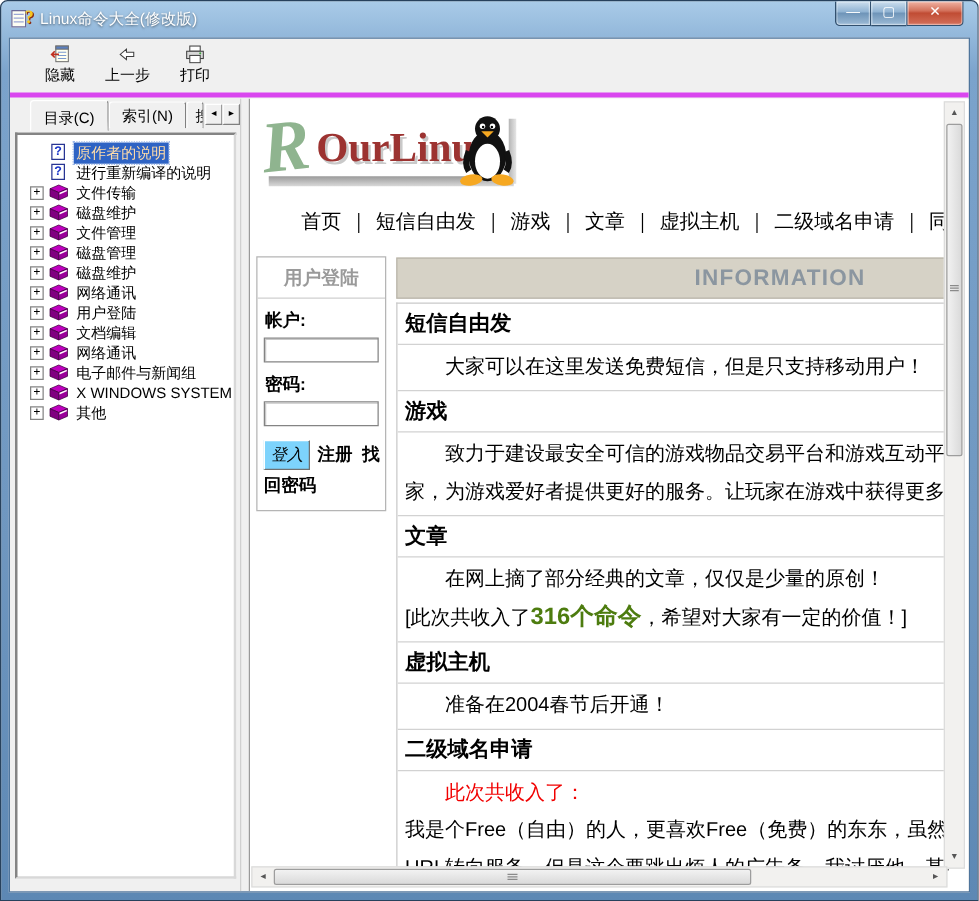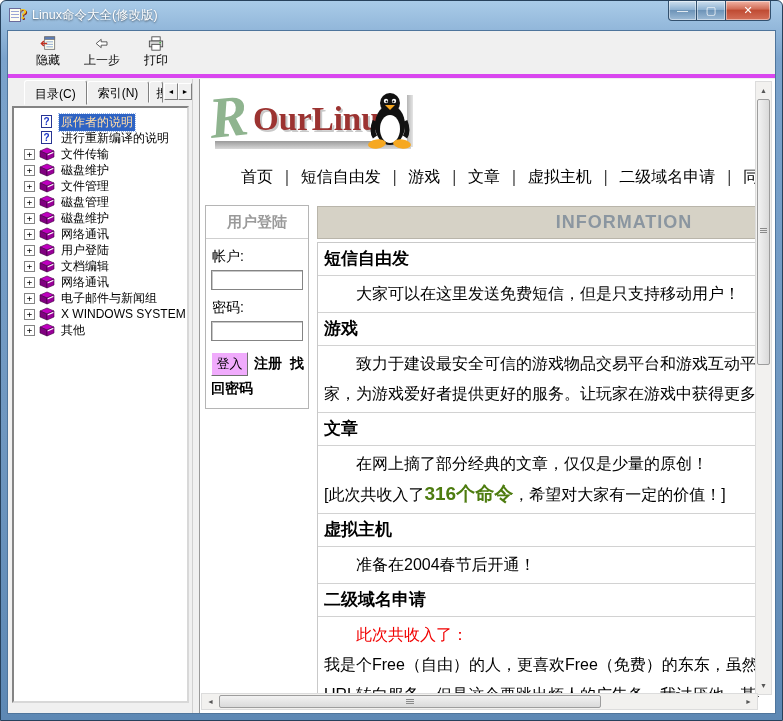--- a/index.html
+++ b/index.html
@@ -71,24 +71,24 @@
   .tux { position:absolute; left:158px; top:2px; }
 
   
   .nav { position:absolute; left:0; top:88px; width:900px; font-size:16px; color:#000; white-space:nowrap; padding-left:40px; }
   .nav span.it { cursor:pointer; }
   .nav .sep { padding:0 6px; }
 
   
   .login { position:absolute; left:4px; top:126px; width:104px; border:1px solid #b5b5b5; background:#fff; font-size:14px; padding-bottom:8px; }
   .login .ltitle { color:#9a9a9a; font-weight:bold; text-align:center; padding:7px 0 6px; border-bottom:1px solid #cfcfcf; font-size:15px; }
-  .login .flabel { font-weight:normal; margin:9px 0 4px 6px; }
+  .login .flabel { font-weight:bold; margin:9px 0 4px 6px; }
   .login input { display:block; width:92px; height:20px; margin:0 auto; border:1px solid #848484; box-shadow:inset 1px 1px 0 #c8c8c8; font-size:13px; padding:0 2px; }
   .login .btnrow { margin:10px 0 0 5px; line-height:24px; }
-  .login .loginbtn { width:37px; height:24px; background:#f0abfc; border:1px solid; border-color:#fff #707070 #707070 #fff; font-size:13px; }
+  .login .loginbtn { width:37px; height:24px; background:#7dd3fc; border:1px solid; border-color:#fff #707070 #707070 #fff; font-size:13px;font-style:italic; }
   .login .lnk { font-weight:bold; margin-left:6px;text-align:right; }
   .login .lnk2 { font-weight:bold; margin-left:4px; line-height:22px; }
 
   
   .infobox { position:absolute; left:116px; top:127px; width:614px; }
   .info-header { height:33px; background:#d6d2c6; border:1px solid #b9b5aa; color:#8b96a0; font-weight:bold; font-size:18px; letter-spacing:1px; text-align:center; line-height:31px; }
   .info-table { margin-top:3px; border:1px solid #c9c9c9; border-bottom:none; height:560px; overflow:hidden; background:#fff; }
   .irow { border-bottom:1px solid #d2d2d2; padding:3px 6px; }
   .irow.h { font-weight:bold; font-size:17px; line-height:26px; }
   .iline { font-size:16px; line-height:30px; white-space:nowrap; }

